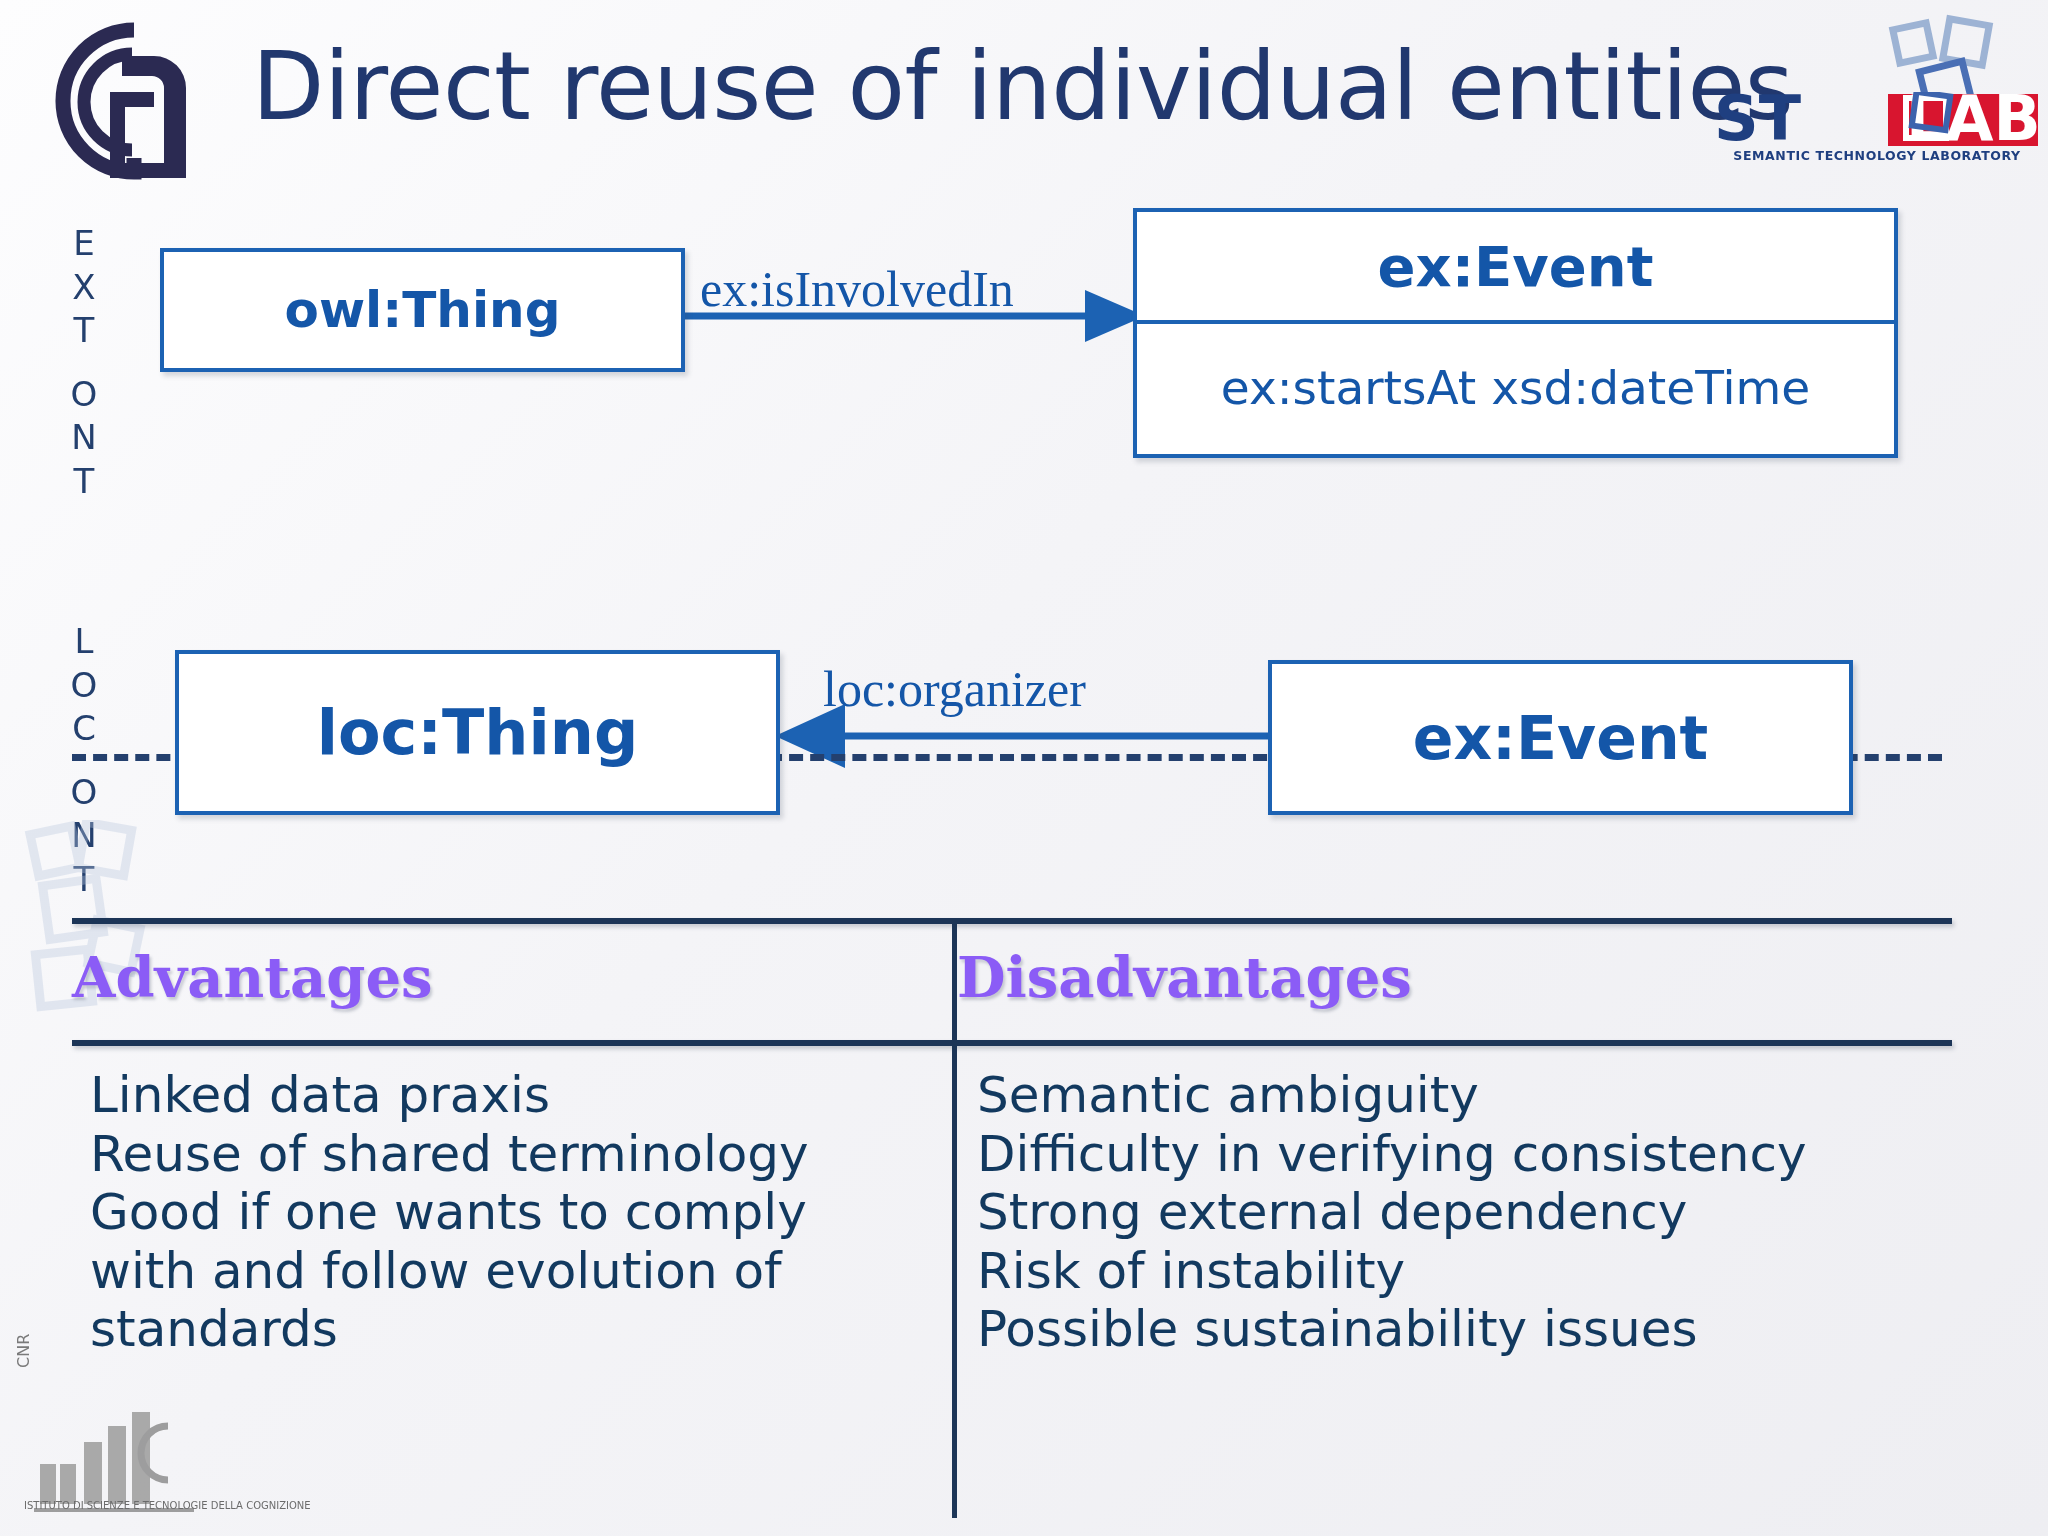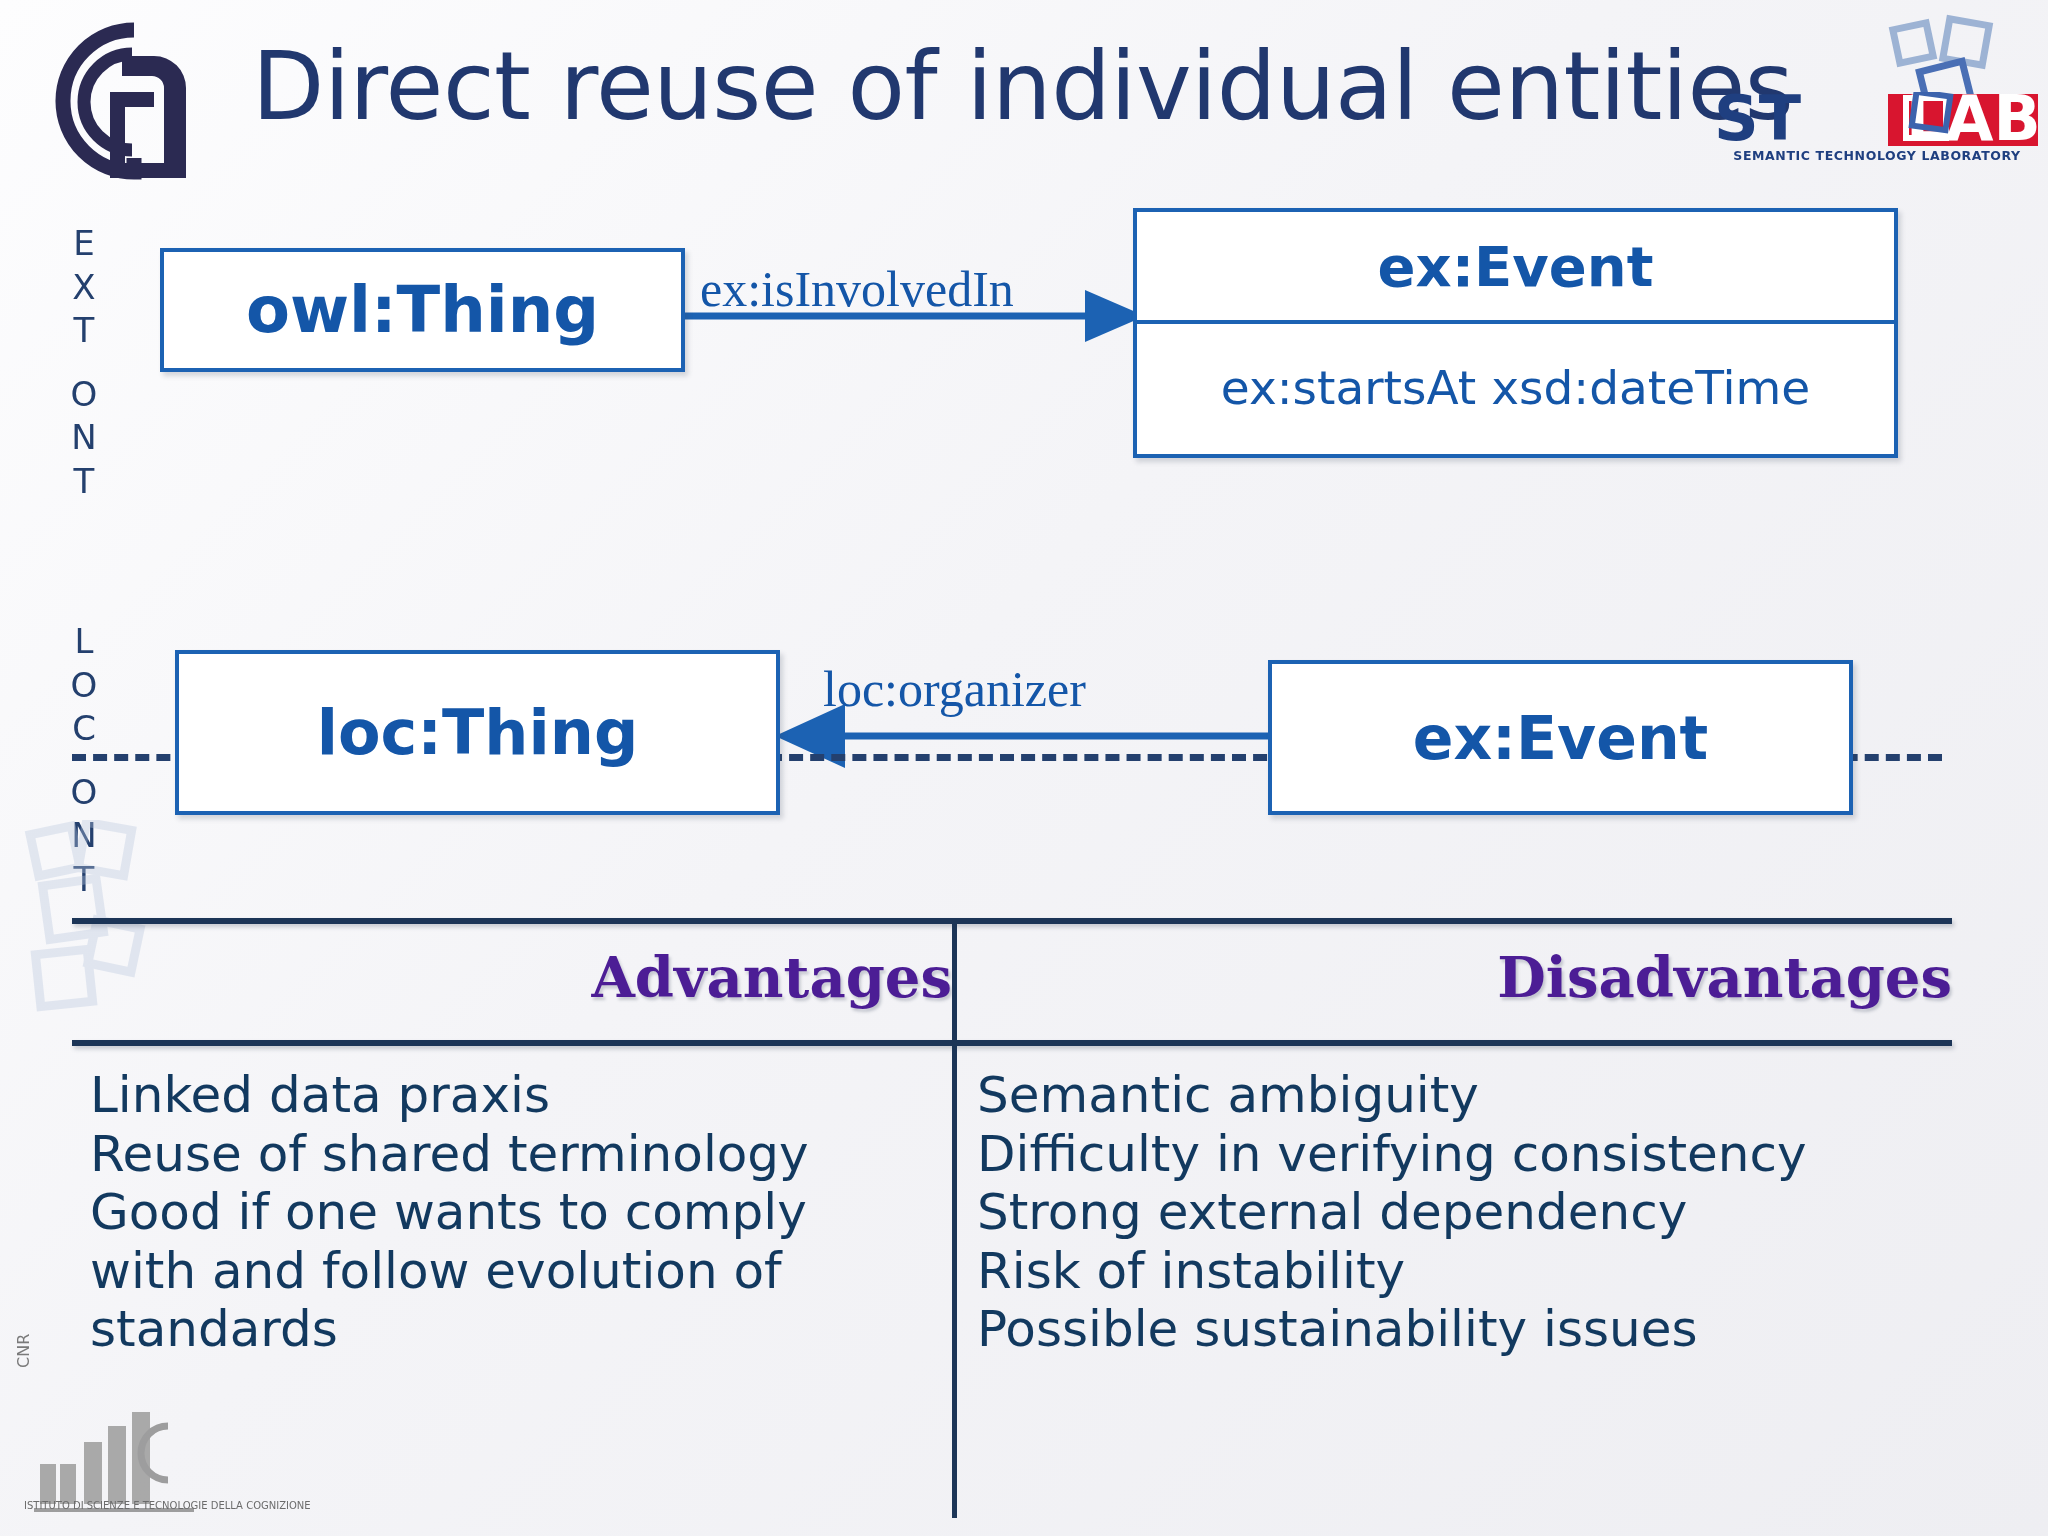--- a/index.html
+++ b/index.html
@@ -118,21 +118,21 @@
     font-family: "DejaVu Sans", sans-serif;
     font-weight: 400;
     color: #1456a8;
     text-align: center;
     white-space: nowrap;
   }
 
   
   #box-owl-thing { left: 160px; top: 68px; width: 525px; height: 124px;
                    display: flex; align-items: center; justify-content: center; }
-  #box-owl-thing .ebox-title { font-size: 64px; }
+  #box-owl-thing .ebox-title { font-size: 50px; }
 
   
   #box-ex-event-ext { left: 1133px; top: 28px; width: 765px; height: 250px; }
   #box-ex-event-ext .row-top {
     height: 108px; display: flex; align-items: center; justify-content: center;
     border-bottom: 4px solid #1c62b3;
   }
   #box-ex-event-ext .row-top .ebox-title { font-size: 56px; }
   #box-ex-event-ext .row-bottom {
     height: 126px; display: flex; align-items: center; justify-content: center;
@@ -204,22 +204,22 @@
   #table-divider-v {
     position: absolute; left: 880px; top: 0; width: 5px; height: 600px;
     background: #1c3557;
   }
   .col-head {
     position: absolute;
     top: 26px;
     font-family: "DejaVu Serif", serif;
     font-size: 56px;
     font-weight: bold;
-    color: #4c1d95;
-    text-align: right;
+    color: #8b5cf6;
+    text-align: left;
     white-space: nowrap;
     text-shadow: 2px 3px 3px rgba(90,100,120,0.30);
   }
   #head-advantages   { left: 0px;   width: 880px; }
   #head-disadvantages{ left: 885px; width: 995px; }
 
   .col-body {
     position: absolute;
     top: 148px;
     font-family: "DejaVu Sans", sans-serif;

